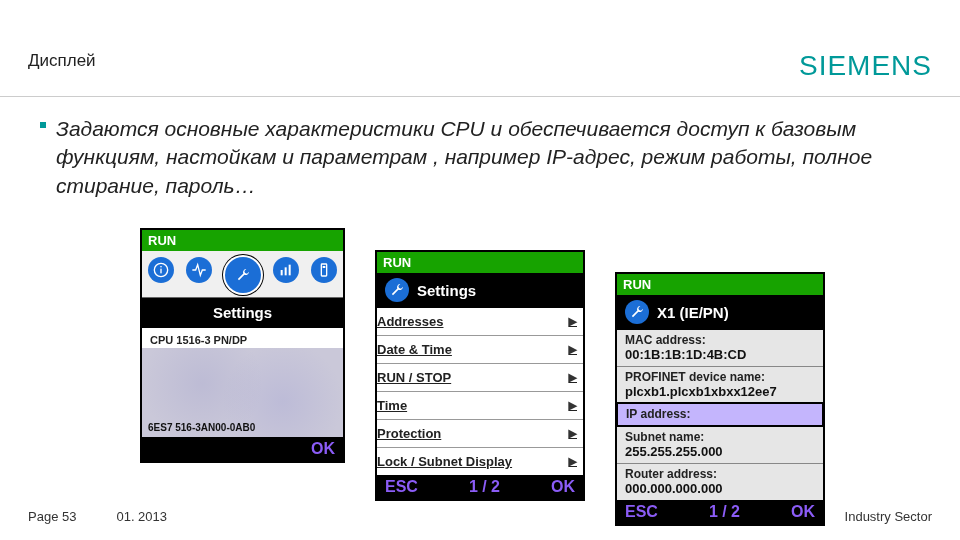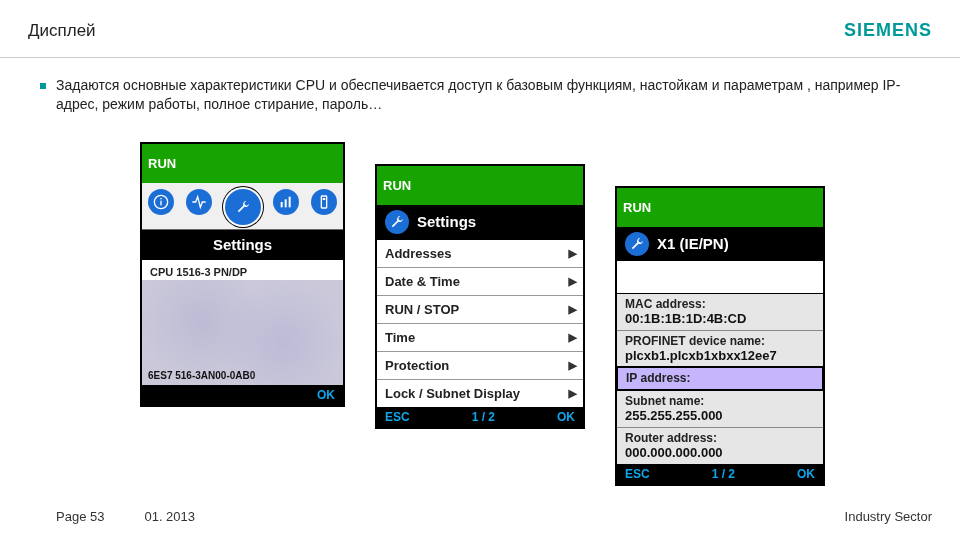--- a/index.html
+++ b/index.html
@@ -9,57 +9,58 @@
     background: #fff;
     position: relative;
     font-size: 14px;
     color: #222;
   }
   .header {
     padding: 20px 28px 10px 28px;
     display: flex;
     justify-content: space-between;
     align-items: flex-start;
+    margin-top: 30px;
   }
   .header-left { line-height: 1.35; font-size: 17px; }
   .brand {
     color: #009999;
-    font-weight: bold;
-    font-size: 18px;
+    font-weight: normal;
+    font-size: 28px;
     letter-spacing: 1px;
     text-align: center;
   }
   .divider { height: 1px; background: #ccc; margin: 4px 0 18px 0; }
   .content { padding: 0 34px 0 40px; }
   .bullet-row { display:flex; }
   .bullet-row .dot {
     width: 6px; height: 6px; background: #009999;
     margin-top: 7px; margin-right: 10px; flex:0 0 6px;
   }
-  .bullet-row .txt { font-size: 14px; line-height: 1.35; }
+  .bullet-row .txt { font-size: 21px; line-height: 1.35; font-style: italic; }
   .panels {
     display: flex;
     gap: 30px;
     margin-top: 28px;
     align-items: flex-start;
     padding-left: 100px;
   }
   .device {
     border: 2px solid #000;
     width: 205px;
     background: #fff;
     font-size: 12px;
     position: relative;
   }
   .device.small { width: 210px; }
   .run-bar {
     background: #17a300;
     color: #fff;
     font-weight: bold;
-    padding: 12px 6px;
+    padding: 3px 6px;
     font-size: 13px;
   }
   .icon-row {
     display: flex;
     justify-content: space-between;
     padding: 6px 6px 4px 6px;
     background: #f0f0f0;
     border-bottom: 1px solid #666;
   }
   .icn {
@@ -79,81 +80,82 @@
     padding: 6px 0;
     font-size: 15px;
   }
   .model-line {
     font-weight: bold;
     padding: 6px 8px 2px 8px;
     border-top: 1.5px solid #000;
     font-size: 11px;
   }
   .fill-img {
-    height: 105px;
+    height: 89px;
     background:
       radial-gradient(circle at 30% 40%, rgba(150,150,200,.25), transparent 40%),
       radial-gradient(circle at 70% 60%, rgba(150,150,210,.25), transparent 40%),
       #cac8d9;
     position: relative;
   }
   .order { font-size: 10px; position:absolute; bottom:4px; left:6px; color:#111; font-weight:bold;}
   .bottom-bar {
-    background: #000; color:#0ea5e9;
+    background: #000; color:#8b5cf6;
     display:flex; justify-content:space-between;
     padding: 3px 8px;
-    font-size: 12px; font-weight: bold;
+    font-size: 16px; font-weight: bold;
   }
   .bottom-bar .mid { text-align:center; flex:1; }
   .list-title-row {
     display:flex; align-items:center;
     padding: 5px 8px;
     background: #000;
     color:#fff;
     font-weight:bold;
     font-size:15px;
     gap:8px;
   }
   .list-title-row .icn { width:24px; height:24px; font-size:13px; }
   .list {
     background:#fff;
   }
   .list .item {
     display:flex; justify-content:space-between; align-items:center;
-    padding: 6px 6px 6px 8px;
+    padding: 6px 6px 6px 0;
     border-top:1px solid #999;
     font-weight:bold;
     font-size:13px;
+    text-decoration:underline;
   }
   .list .item:first-child { border-top:1.5px solid #000; }
   .chev { font-size:11px; color:#333; }
   .kv-block {
     border-top:1px solid #888;
     padding:3px 8px 4px 8px;
     display:flex; flex-direction:column;
     font-size:11px;
   }
   .kv-block.selected { background:#c4b5fd; border:2px solid #000; margin:-1px; position:relative; z-index:2; }
   .kv-block:first-child { border-top:1.5px solid #000; }
   .kv-block .k { font-weight:bold; font-size:12px; }
   .kv-block .v { font-size:13px; color:#111; font-weight:bold; }
   .footer {
     position:absolute;
     bottom: 16px;
     left: 28px; right: 28px;
     display:flex; justify-content:space-between;
-    font-size: 13px; color:#333;margin-left:28px;
+    font-size: 13px; color:#333;
   }
   .panel-stack { display:flex; flex-direction:column; }
   .stagger1 { margin-top: 0px; }
   .stagger2 { margin-top: 22px; }
   .stagger3 { margin-top: 44px; }
   .big-wrench { width: 36px; height:36px; }
   .icon-row .icn.sel { box-shadow: 0 0 0 2px #fff, 0 0 0 3px #000; }
-  .list-area.dimmed { background:#e6e6e6;margin-top:32px; }
+  .list-area.dimmed { background:#e6e6e6; }
 </style>
 </head>
 <body>
 
 <div class="header">
   <div class="header-left">
     <div>Дисплей</div>
   </div>
   <div class="brand">SIEMENS</div>
 </div>

